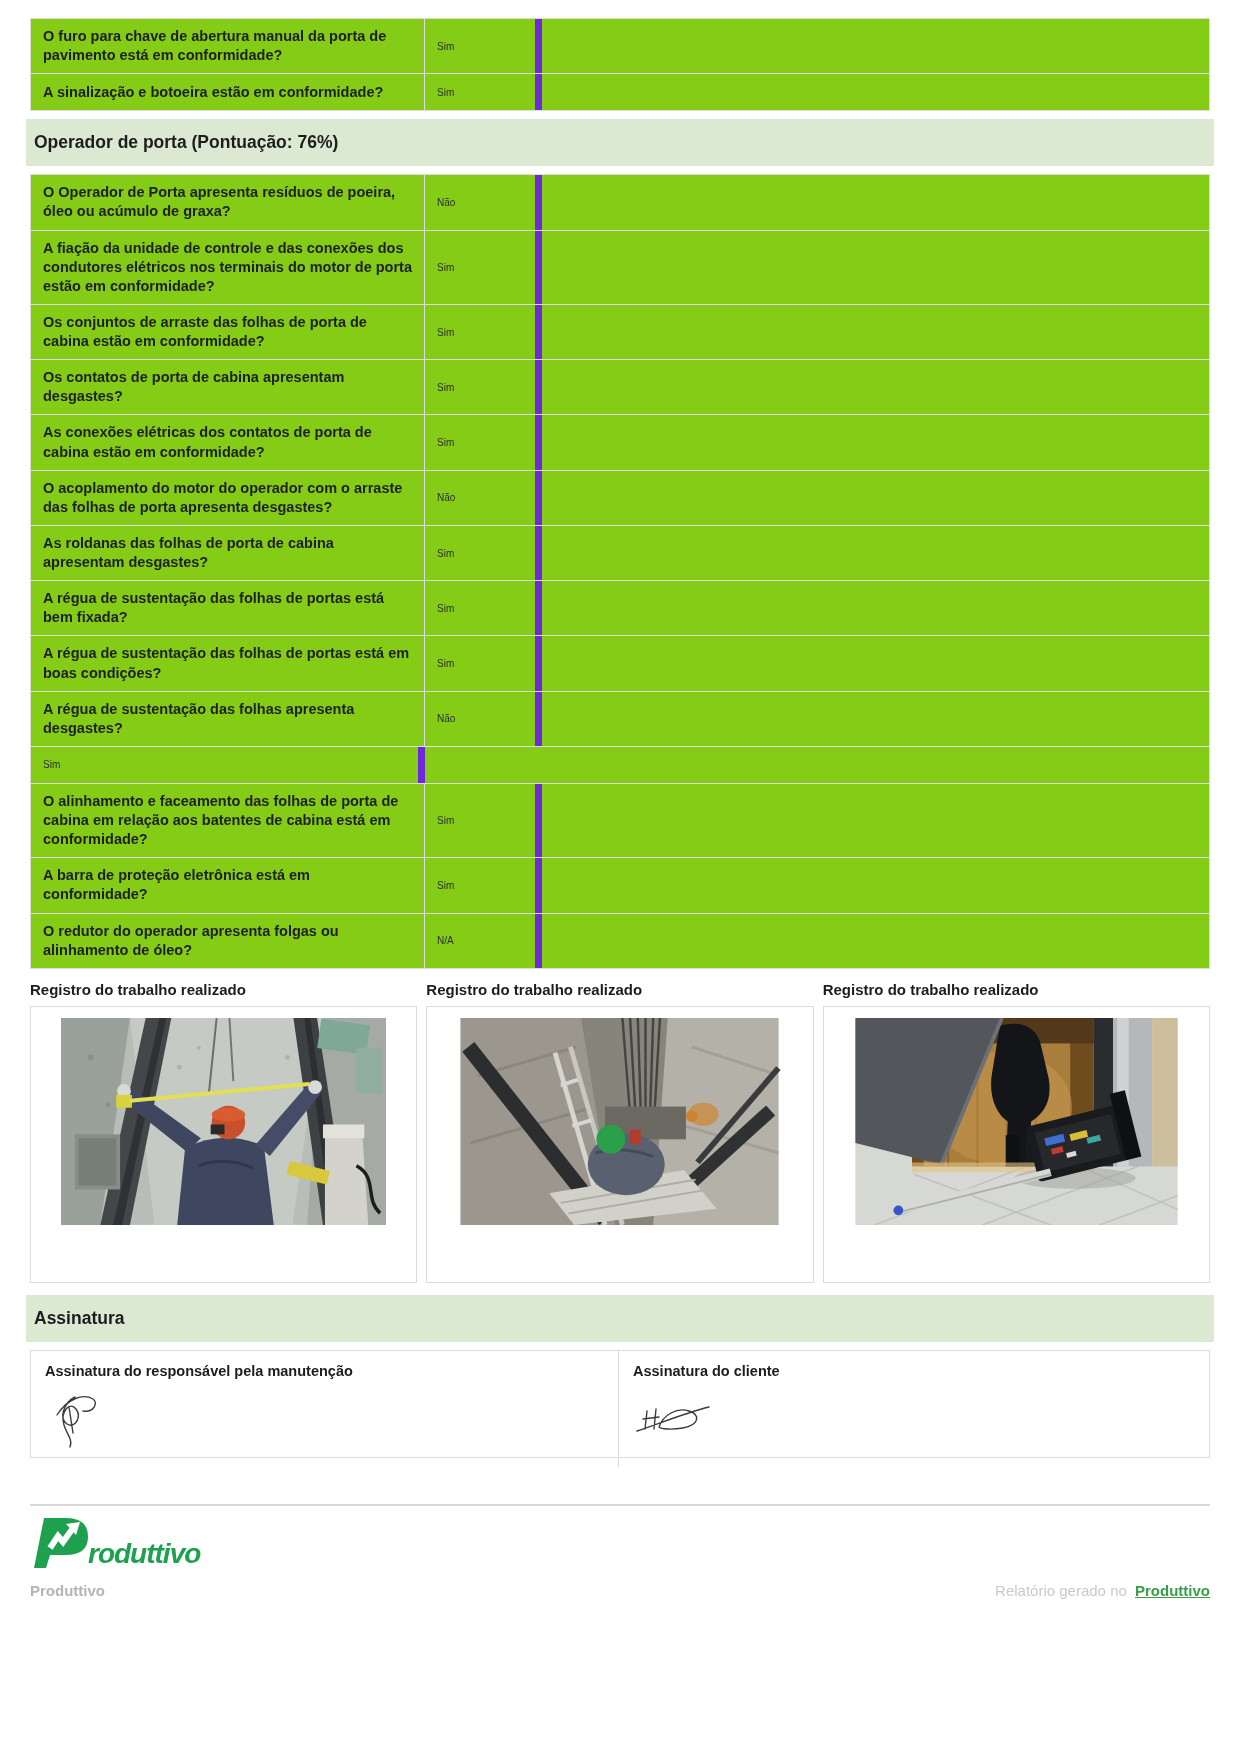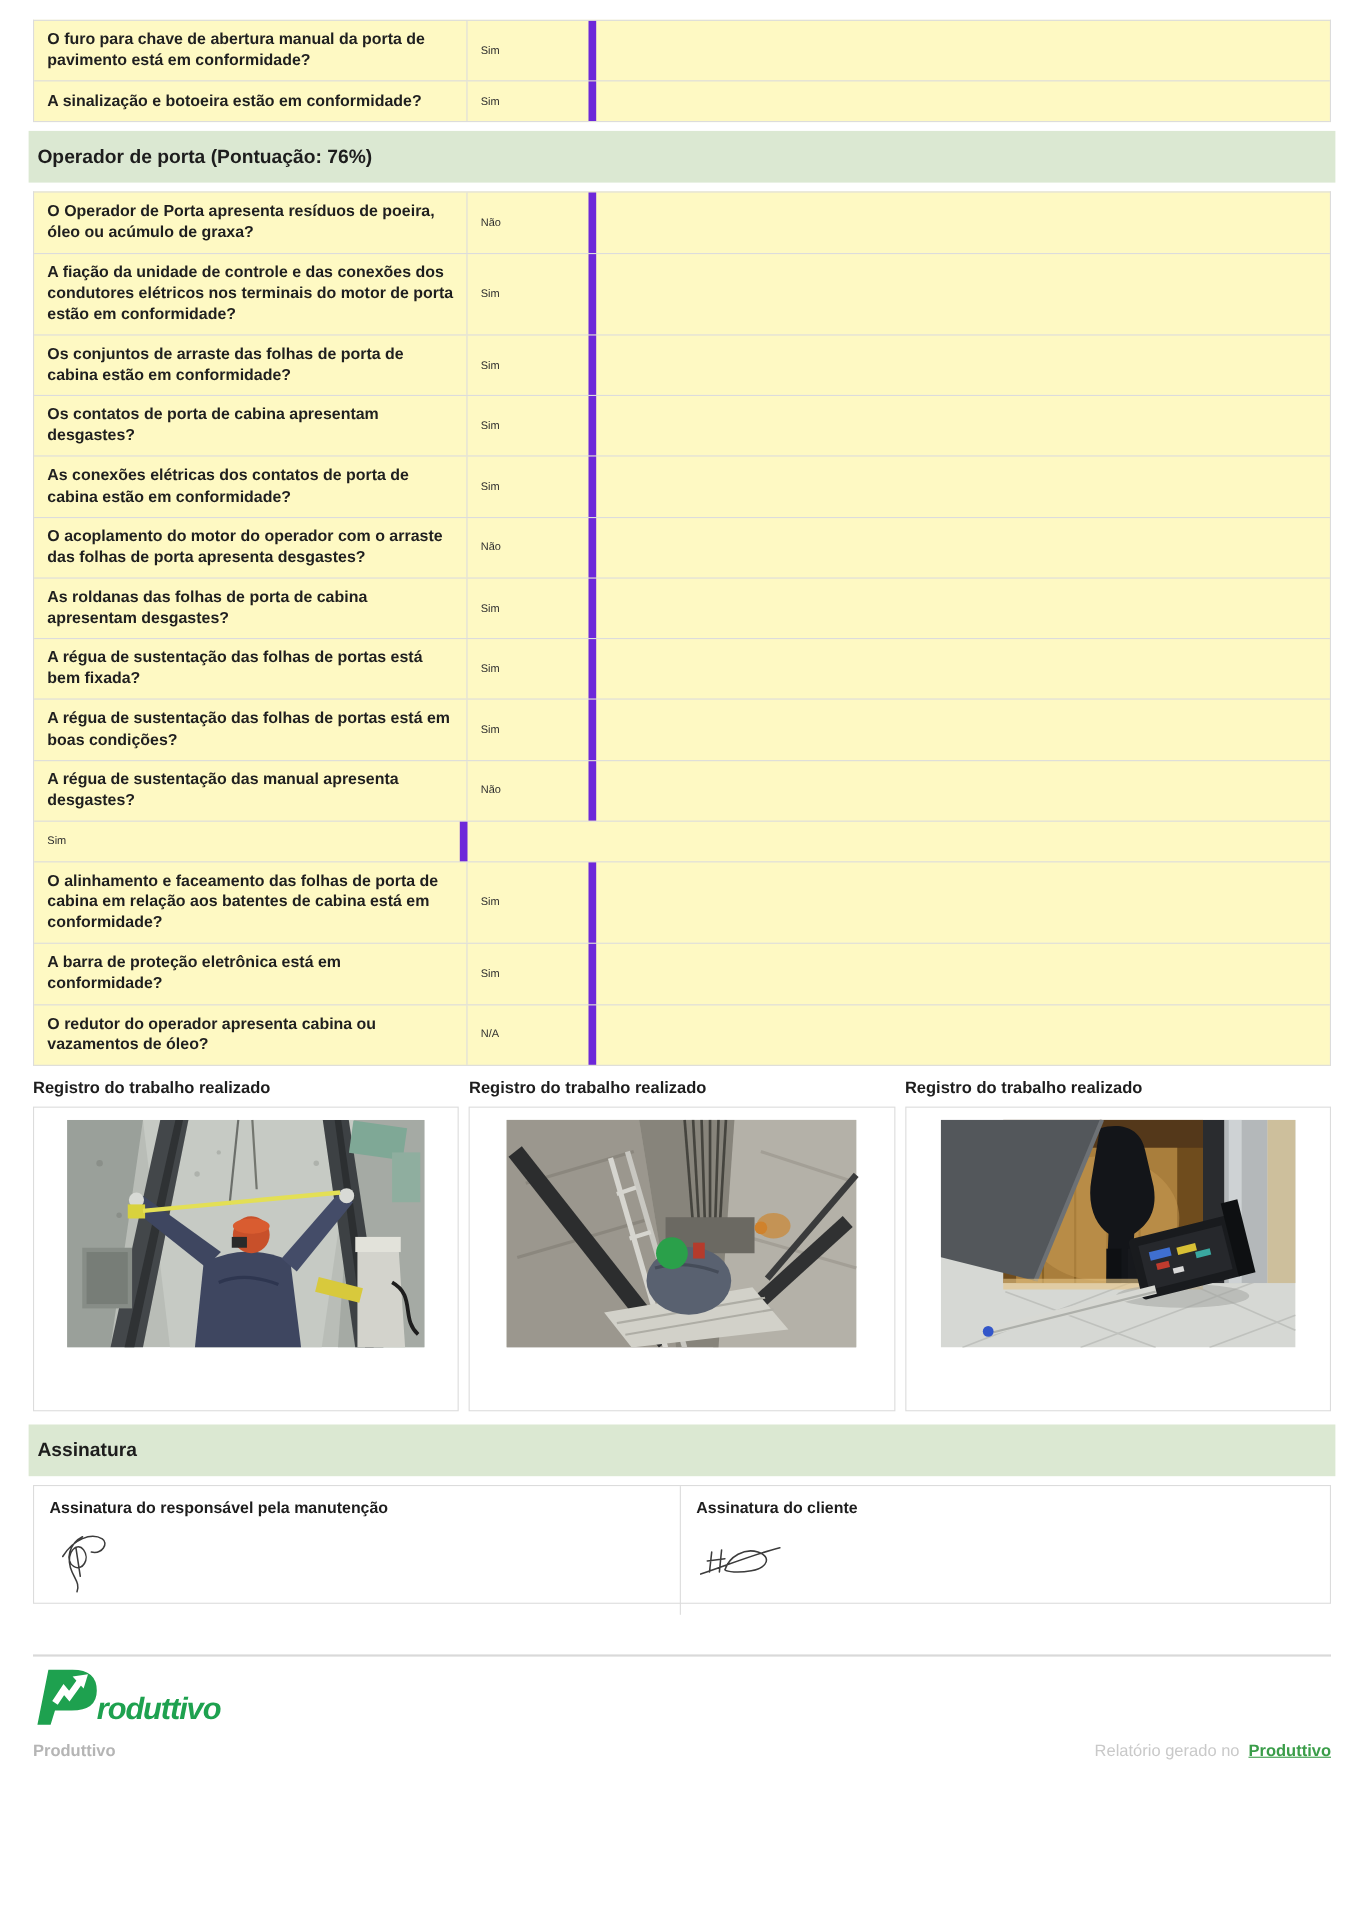--- a/index.html
+++ b/index.html
@@ -5,21 +5,21 @@
   * { box-sizing: border-box; margin: 0; padding: 0; }
   html, body { background: #ffffff; }
   body {
     width: 1240px; height: 1755px;
     font-family: "Liberation Sans", "DejaVu Sans", sans-serif;
     color: #1f1f1f; overflow: hidden;
   }
   .page { padding: 18px 26px 0 26px; }
 
   
-  .qa-table { border: 1px solid #dcdcdc; border-bottom: none; margin: 0 4px; background:#fef9c3; }
+  .qa-table { border: 1px solid #dcdcdc; border-bottom: none; margin: 0 4px; background:#84cc16; }
   .qa-row { display: grid; grid-template-columns: 394px 117px 1fr; border-bottom: 1px solid #dcdcdc; }
   .qa-q {
     border-right: 1px solid #dcdcdc; padding: 8px 12px;
     font-weight: bold; font-size: 14.5px; line-height: 1.32;
     display: flex; align-items: center;
   }
   .qa-a {
     border-right: 7px solid #6d28d9; padding: 8px 12px;
     font-size: 10px; color: #2e2e2e; display: flex; align-items: center;
   }
@@ -116,40 +116,40 @@
       <div class="qa-q">A régua de sustentação das folhas de portas está bem fixada?</div>
       <div class="qa-a">Sim</div>
       <div class="qa-e"></div>
     </div>
     <div class="qa-row">
       <div class="qa-q">A régua de sustentação das folhas de portas está em boas condições?</div>
       <div class="qa-a">Sim</div>
       <div class="qa-e"></div>
     </div>
     <div class="qa-row">
-      <div class="qa-q">A régua de sustentação das manual apresenta desgastes?</div>
+      <div class="qa-q">A régua de sustentação das folhas apresenta desgastes?</div>
       <div class="qa-a">Não</div>
       <div class="qa-e"></div>
     </div>
     <div class="qa-row">
       <div class="qa-a">Sim</div>
       <div class="qa-e"></div>
     </div>
     <div class="qa-row">
       <div class="qa-q">O alinhamento e faceamento das folhas de porta de cabina em relação aos batentes de cabina está em conformidade?</div>
       <div class="qa-a">Sim</div>
       <div class="qa-e"></div>
     </div>
     <div class="qa-row">
       <div class="qa-q">A barra de proteção eletrônica está em conformidade?</div>
       <div class="qa-a">Sim</div>
       <div class="qa-e"></div>
     </div>
     <div class="qa-row">
-      <div class="qa-q">O redutor do operador apresenta cabina ou vazamentos de óleo?</div>
+      <div class="qa-q">O redutor do operador apresenta folgas ou alinhamento de óleo?</div>
       <div class="qa-a">N/A</div>
       <div class="qa-e"></div>
     </div>
   </div>
 
 
   <div class="photos-row">
 
     <div class="photo-col">
       <div class="photo-label">Registro do trabalho realizado</div>

